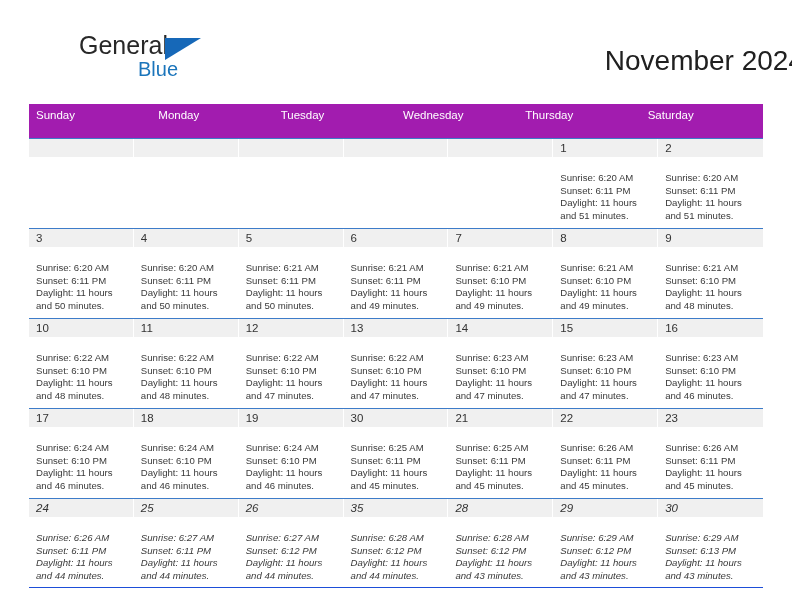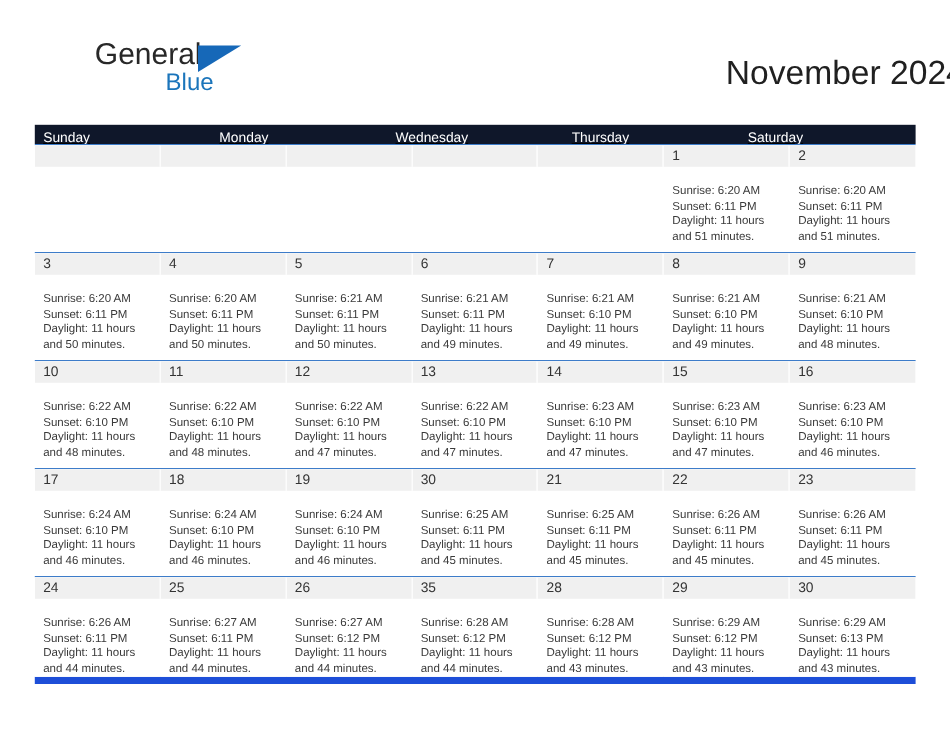--- a/index.html
+++ b/index.html
@@ -92,43 +92,43 @@
   
   .calendar {
     position: absolute;
     left: 29px;
     top: 104px;
     width: 734px;
   }
 
   .dow-row {
     display: flex;
-    background: #0f172a;
-    height: 16px;
-    text-decoration: underline;
+    background: #a21caf;
+    height: 34px;
   }
   .dow-cell {
     flex: 1 1 0;
     color: #ffffff;
     font-size: 11.5px;
     line-height: 22px;
     padding-left: 7px;
     box-sizing: border-box;
     white-space: nowrap;
     overflow: hidden;
   }
 
   .week-row {
     display: flex;
     border-top: 1px solid #3d7cc9;
     height: 90px;
     box-sizing: border-box;
   }
   .week-row.last {
-    border-bottom: 6px solid #1d4ed8;
+    border-bottom: 1px solid #1d4ed8;
+    font-style: italic;
   }
 
   .day-cell {
     flex: 1 1 0;
     box-sizing: border-box;
     position: relative;
     background: #ffffff;
     overflow: hidden;
   }
 
@@ -181,20 +181,21 @@
       <div class="cal-title">November 2024</div>
     </div>
 
   </div>
 
   <div class="calendar">
 
     <div class="dow-row">
       <div class="dow-cell">Sunday</div>
       <div class="dow-cell">Monday</div>
+      <div class="dow-cell">Tuesday</div>
       <div class="dow-cell">Wednesday</div>
       <div class="dow-cell">Thursday</div>
       <div class="dow-cell">Saturday</div>
     </div>
 
     <div class="week-row">
       <div class="day-cell empty">
         <div class="day-num-band">
             <span class="day-num"></span>
           </div>

